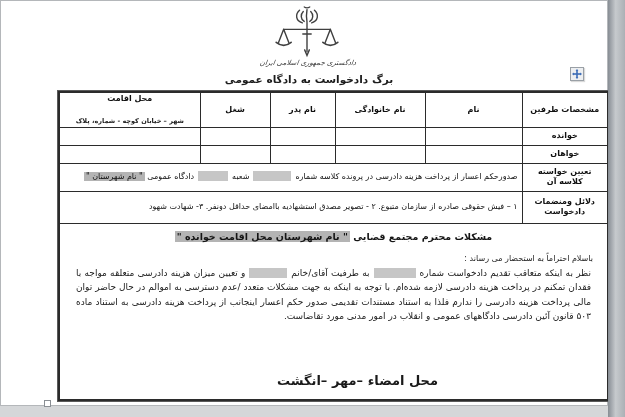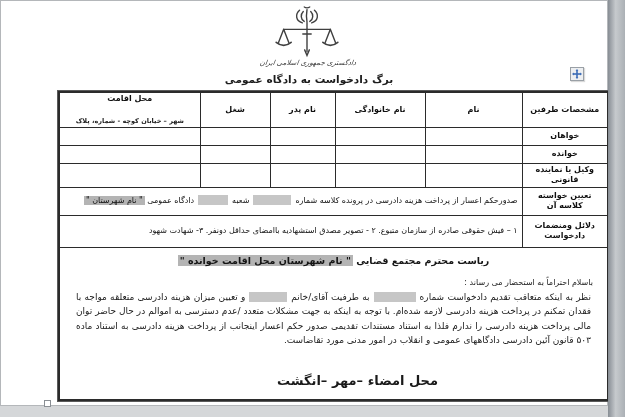--- a/index.html
+++ b/index.html
@@ -92,37 +92,29 @@
           <th class="col-h">نام</th>
           <th class="col-h">نام خانوادگی</th>
           <th class="col-h">نام پدر</th>
           <th class="col-h">شغل</th>
           <th class="col-h">
             <div>محل اقامت</div>
             <div class="col-sub">شهر – خیابان کوچه - شماره، پلاک</div>
           </th>
         </tr>
         <tr style="height:18px">
-          <td class="lbl">خواهان</td>
+          <td class="lbl">خوانده</td>
           <td></td>
           <td></td>
           <td></td>
           <td></td>
           <td></td>
         </tr>
         <tr style="height:18px">
-          <td class="lbl">خوانده</td>
-          <td></td>
-          <td></td>
-          <td></td>
-          <td></td>
-          <td></td>
-        </tr>
-        <tr style="height:24px">
-          <td class="lbl">وکیل یا نماینده قانونی</td>
+          <td class="lbl">خواهان</td>
           <td></td>
           <td></td>
           <td></td>
           <td></td>
           <td></td>
         </tr>
         <tr style="height:28px">
           <td class="lbl">تعیین خواسته کلاسه آن</td>
           <td class="content" colspan="5">
             <span>صدورحکم اعسار از پرداخت هزینه دادرسی در پرونده کلاسه شماره</span><span class="blank"></span><span>شعبه</span><span class="blank sm"></span><span>دادگاه عمومی</span>
@@ -130,21 +122,21 @@
           </td>
         </tr>
         <tr style="height:32px">
           <td class="lbl">دلائل ومنضمات دادخواست</td>
           <td class="content" colspan="5">۱ – فیش حقوقی صادره از سازمان متبوع. ۲ - تصویر مصدق استشهادیه باامضای حداقل دونفر. ۳- شهادت شهود</td>
         </tr>
         <tr>
           <td class="bodycell" colspan="6">
             <div class="body-wrap">
               <div class="body-heading">
-                <span>ریاست محترم مجتمع قضایی</span>
+                <span>مشکلات محترم مجتمع قضایی</span>
                 <span class="hl">" نام شهرستان  محل اقامت خوانده "</span>
               </div>
               <div class="salutation">باسلام احتراماً به استحضار می رساند :</div>
               <p class="par">
                 <span>نظر به اینکه متعاقب تقدیم دادخواست شماره</span><span class="blank" style="width:42px"></span><span>به طرفیت آقای/خانم</span><span class="blank"></span><span>و تعیین میزان هزینه دادرسی متعلقه مواجه با فقدان تمکنم در پرداخت هزینه دادرسی لازمه شده‌ام. با توجه به اینکه به جهت مشکلات متعدد /عدم دسترسی به اموالم در حال حاضر توان مالی پرداخت هزینه دادرسی را ندارم فلذا به استناد مستندات تقدیمی صدور حکم اعسار اینجانب از پرداخت هزینه دادرسی به استناد ماده ۵۰۳ قانون آئین دادرسی دادگاههای عمومی و انقلاب در امور مدنی مورد تقاضاست.</span>
               </p>
               <div class="signature">محل امضاء  –مهر  –انگشت</div>
             </div>
           </td>
         </tr>

